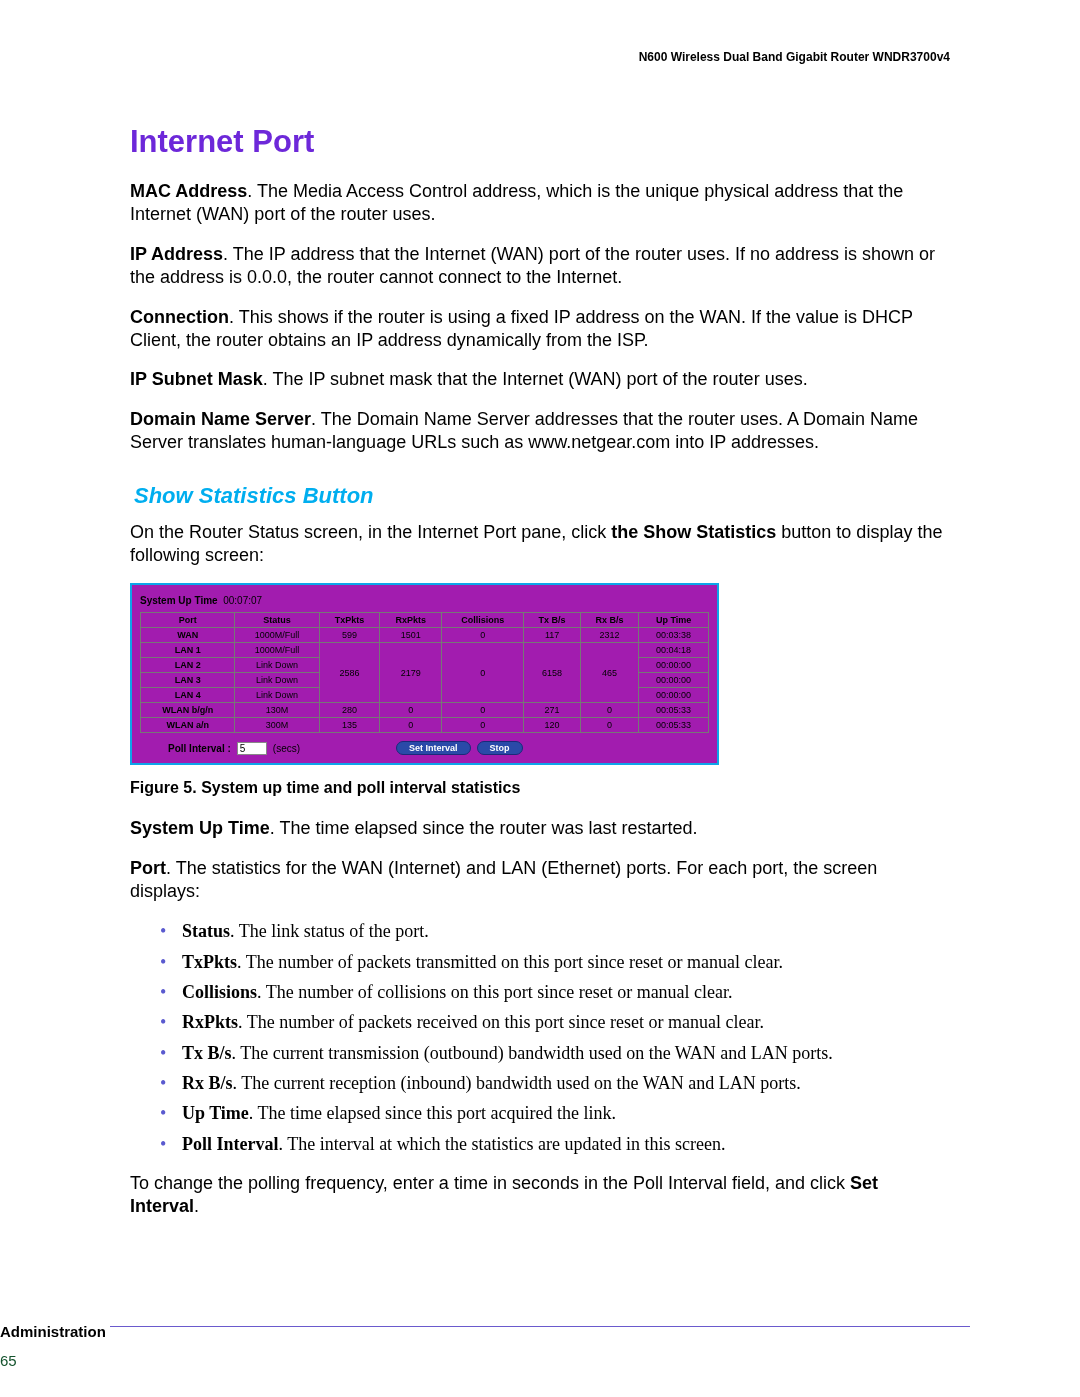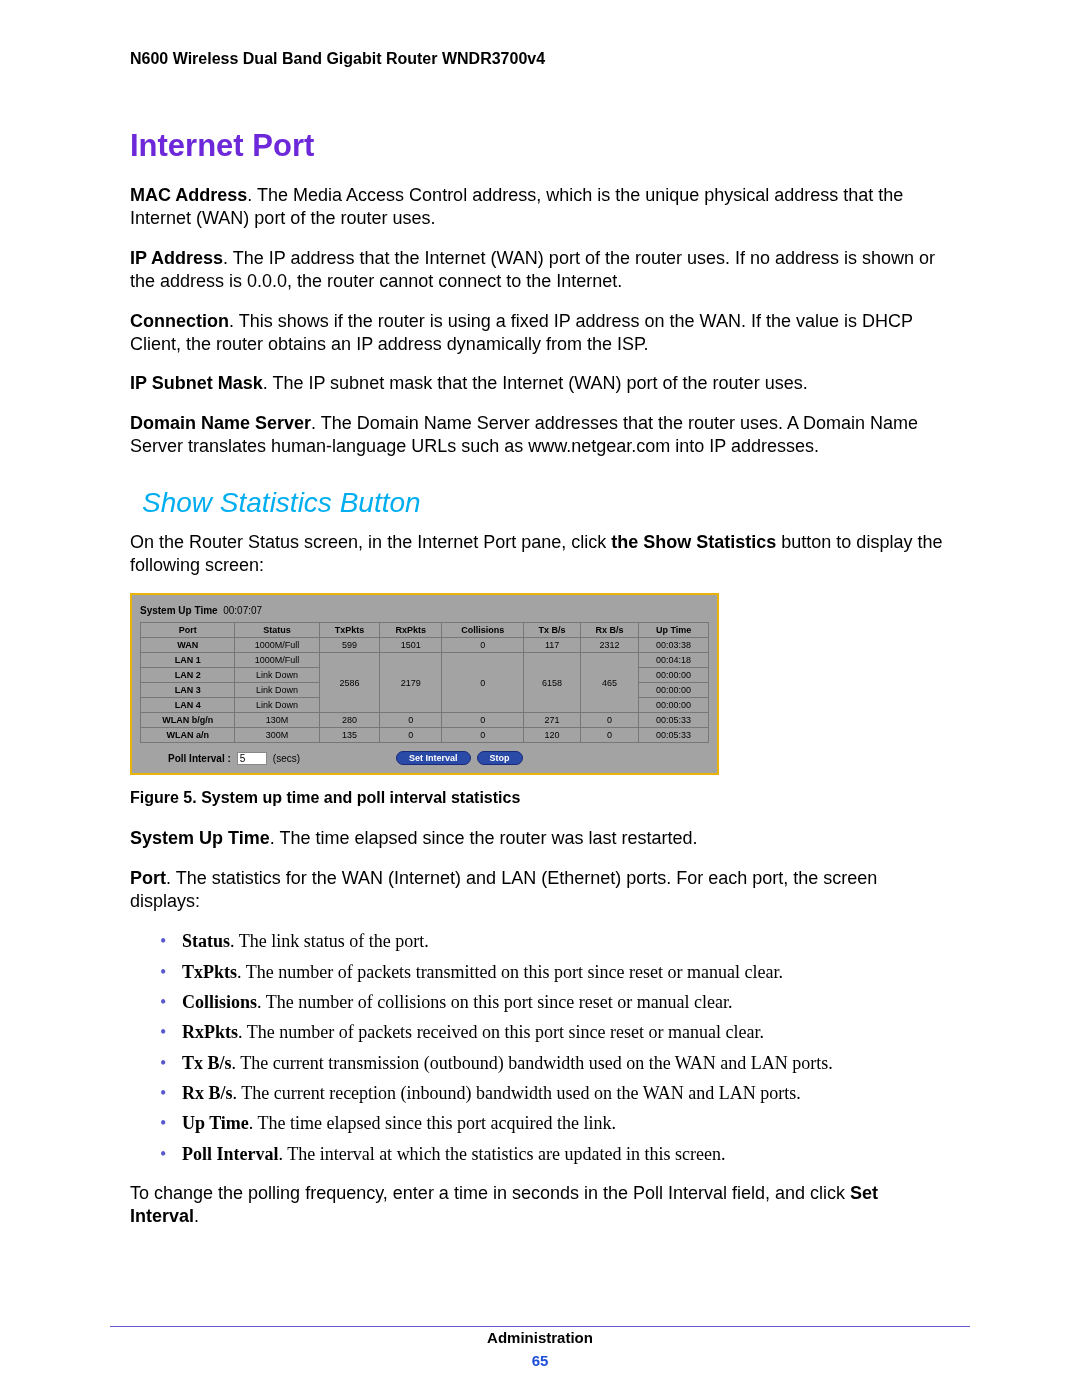--- a/index.html
+++ b/index.html
@@ -10,47 +10,47 @@
     color: #000;
   }
   .page {
     width: 1080px;
     min-height: 1397px;
     box-sizing: border-box;
     padding: 50px 130px 30px 130px;
     position: relative;
   }
   .header {
-    text-align: left;
-    font-weight: bold;
-    font-size: 16px;
+    text-align: right;
+    font-weight: bold;
+    font-size: 12px;
     margin-bottom: 60px;
   }
   h1.section {
     color: #6d28d9;
     font-size: 31px;
     font-weight: bold;
     margin: 0 0 20px 0;
   }
   h2.sub {
     color: #00aeef;
     font-style: italic;
-    font-weight: normal;
-    font-size: 28px;
-    margin: 28px 0 12px 12px;
+    font-weight: bold;
+    font-size: 22px;
+    margin: 28px 0 12px 4px;
   }
   p.body {
     font-size: 18px;
     line-height: 1.3;
     margin: 10px 0 16px 0;
   }
   .b { font-weight: bold; }
   .figure-wrap {
-    border: 2px solid #eab308;
-    background: #a3a3a3;
+    border: 2px solid #0ea5e9;
+    background: #a21caf;
     margin: 14px 0 10px 0;
     width: 585px;
   }
   .figure-pad {
     padding: 10px 8px 8px 8px;
     font-size: 10px;
   }
   .uptime {
     font-weight: bold;
     margin-bottom: 6px;
@@ -126,29 +126,29 @@
   .footer-rule {
     border-top: 1px solid #6a5acd;
     position: absolute;
     left: 110px; right: 110px;
     bottom: 70px;
   }
   .footer {
     position: absolute;
     left: 0; right: 0;
     bottom: 28px;
-    text-align: center;
+    text-align: left;
     font-weight: bold;
     font-size: 15px;
   }
   .pagenum {
-    color: #1d4ed8;
-    font-weight: bold;
+    color: #14532d;
+    font-weight: normal;
     display: block;
-    margin-top: 6px;
+    margin-top: 12px;
   }
 </style>
 </head>
 <body>
 
 <div class="page">
   <div class="header">N600 Wireless Dual Band Gigabit Router WNDR3700v4</div>
 
   <h1 class="section">Internet Port</h1>
 

